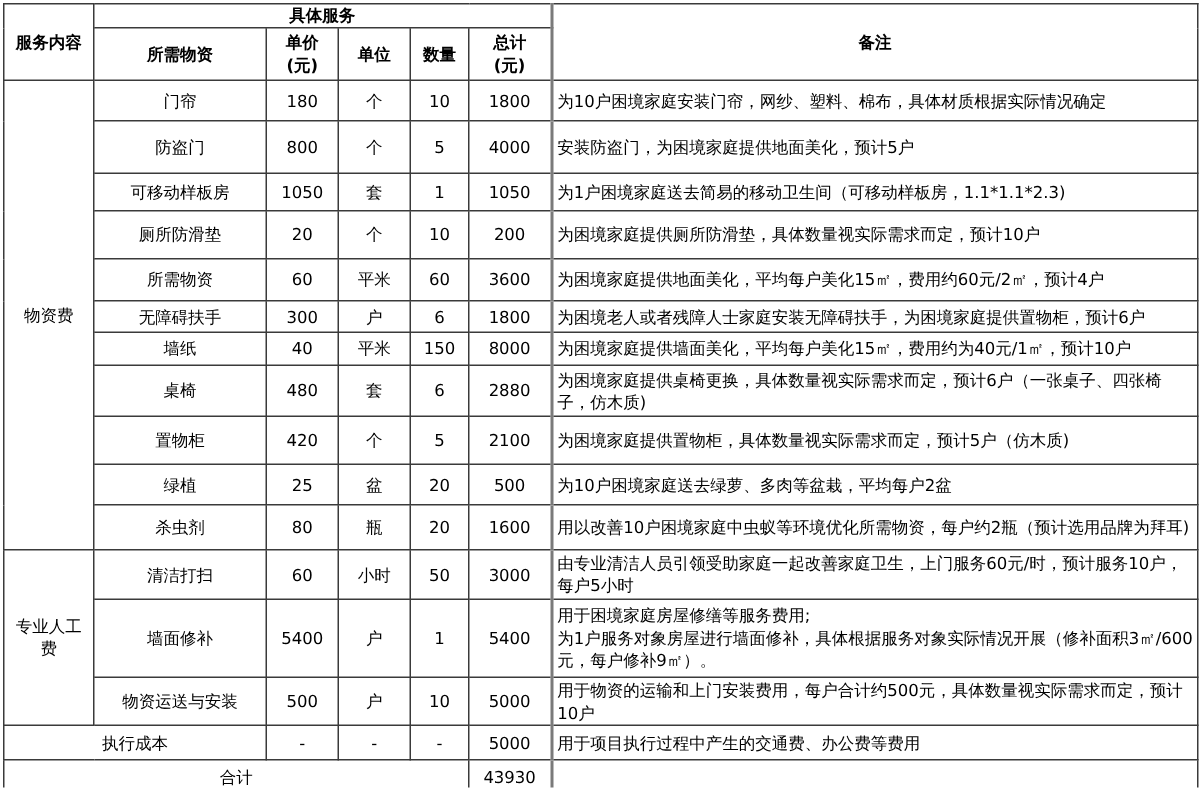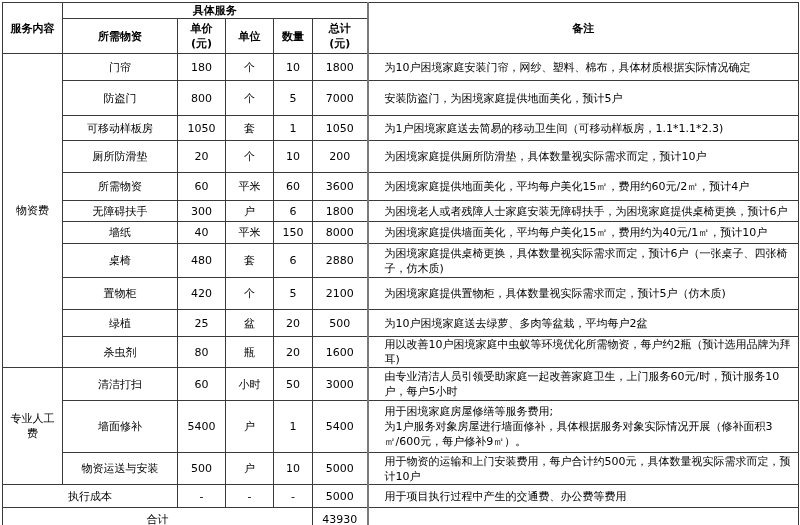--- a/index.html
+++ b/index.html
@@ -4,21 +4,21 @@
 <style>
   html, body { margin: 0; padding: 0; background: #ffffff; }
   body { width: 800px; height: 525px; overflow: hidden; position: relative;
          font-family: "DejaVu Sans", "Liberation Sans", sans-serif; color: #000; }
   table.budget { position: absolute; left: 2px; top: 2px; border-collapse: collapse;
                  table-layout: fixed; width: 796px; font-size: 11px; }
   table.budget td, table.budget th { border: 1px solid #3a3a3a; padding: 0 3px;
                  text-align: center; vertical-align: middle; line-height: 15px;
                  overflow: hidden; }
   table.budget th { font-weight: bold; font-size: 11px; }
-  table.budget td.note { text-align: left; padding-left: 16px; padding-right: 2px; }
+  table.budget td.note { text-align: left; padding-left: 3px; padding-right: 2px; }
   td.note-col-border, th.note-col-border { border-left: 2px solid #7a7a7a !important; }
   .h-top { height: 16px; }
   .h-sub { height: 35px; }
 </style>
 </head>
 <body>
 
 <table class="budget">
   <colgroup>
     <col style="width:60px">
@@ -50,21 +50,21 @@
     <td>个</td>
     <td>10</td>
     <td>1800</td>
     <td class="note note-col-border">为10户困境家庭安装门帘，网纱、塑料、棉布，具体材质根据实际情况确定</td>
   </tr>
   <tr style="height:35px">
     <td>防盗门</td>
     <td>800</td>
     <td>个</td>
     <td>5</td>
-    <td>7000</td>
+    <td>4000</td>
     <td class="note note-col-border">安装防盗门，为困境家庭提供地面美化，预计5户</td>
   </tr>
   <tr style="height:25px">
     <td>可移动样板房</td>
     <td>1050</td>
     <td>套</td>
     <td>1</td>
     <td>1050</td>
     <td class="note note-col-border">为1户困境家庭送去简易的移动卫生间（可移动样板房，1.1*1.1*2.3)</td>
   </tr>
@@ -83,21 +83,21 @@
     <td>60</td>
     <td>3600</td>
     <td class="note note-col-border">为困境家庭提供地面美化，平均每户美化15㎡，费用约60元/2㎡，预计4户</td>
   </tr>
   <tr style="height:21px">
     <td>无障碍扶手</td>
     <td>300</td>
     <td>户</td>
     <td>6</td>
     <td>1800</td>
-    <td class="note note-col-border">为困境老人或者残障人士家庭安装无障碍扶手，为困境家庭提供桌椅更换，预计6户</td>
+    <td class="note note-col-border">为困境老人或者残障人士家庭安装无障碍扶手，为困境家庭提供置物柜，预计6户</td>
   </tr>
   <tr style="height:22px">
     <td>墙纸</td>
     <td>40</td>
     <td>平米</td>
     <td>150</td>
     <td>8000</td>
     <td class="note note-col-border">为困境家庭提供墙面美化，平均每户美化15㎡，费用约为40元/1㎡，预计10户</td>
   </tr>
   <tr style="height:34px">

